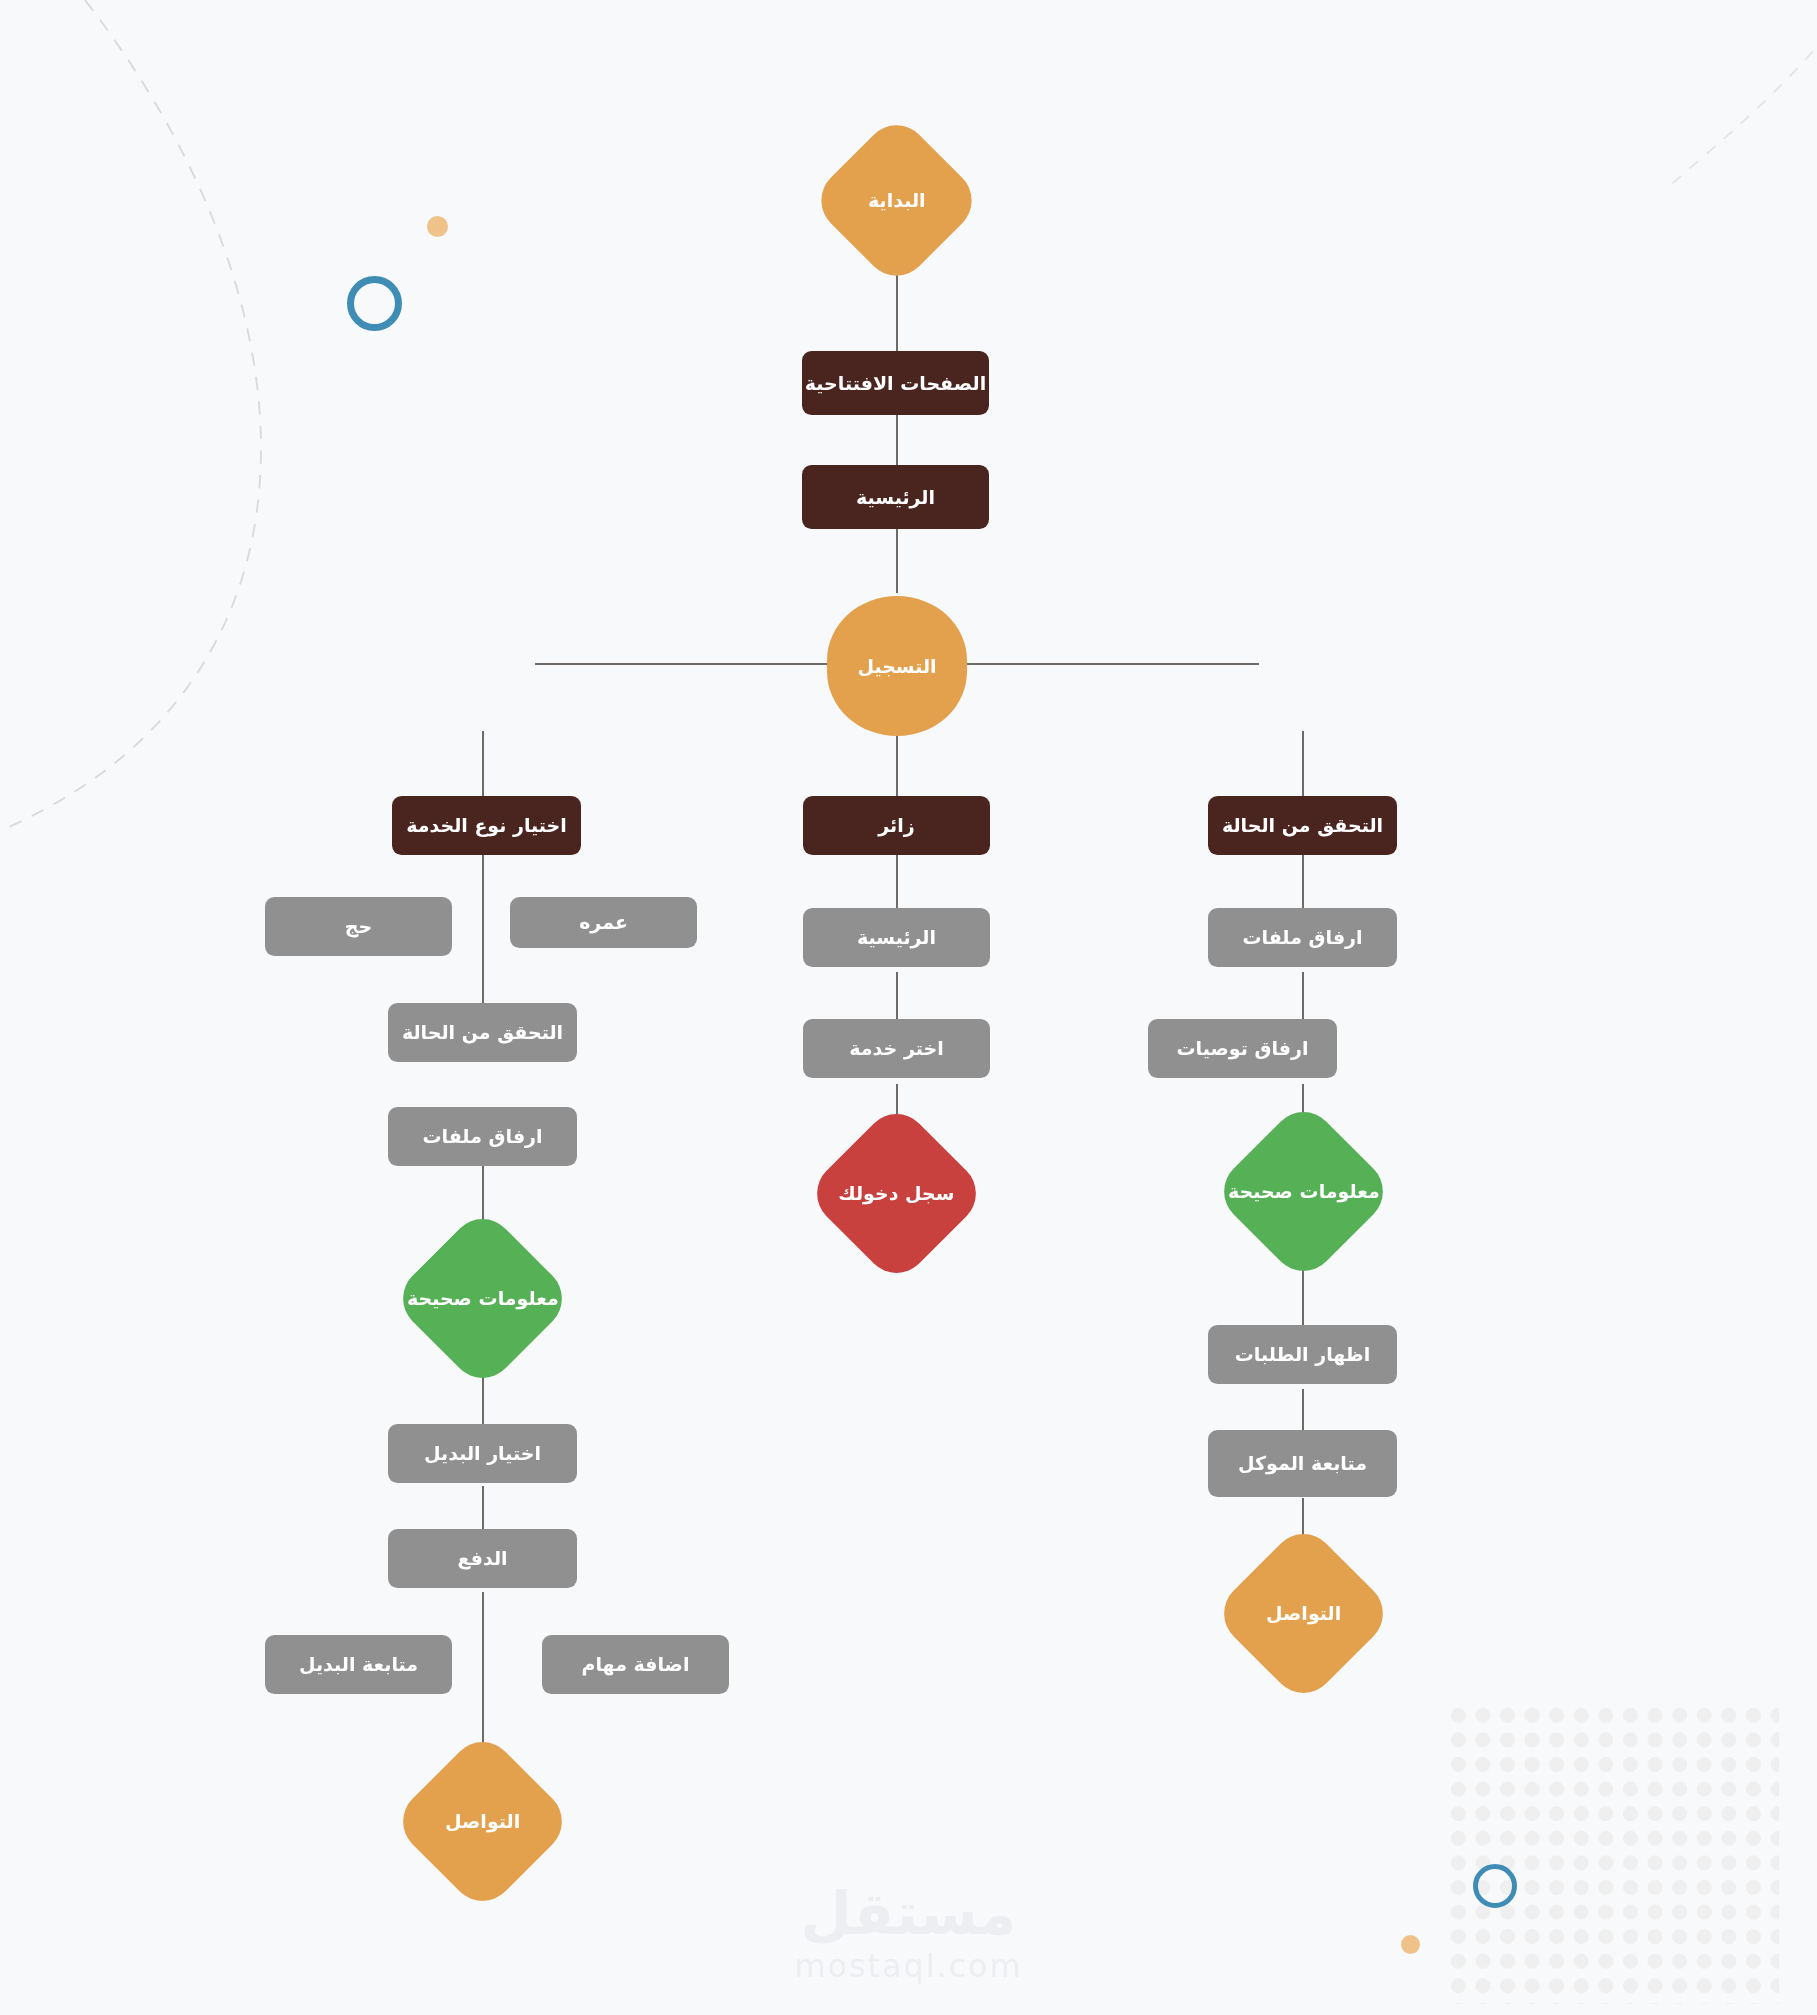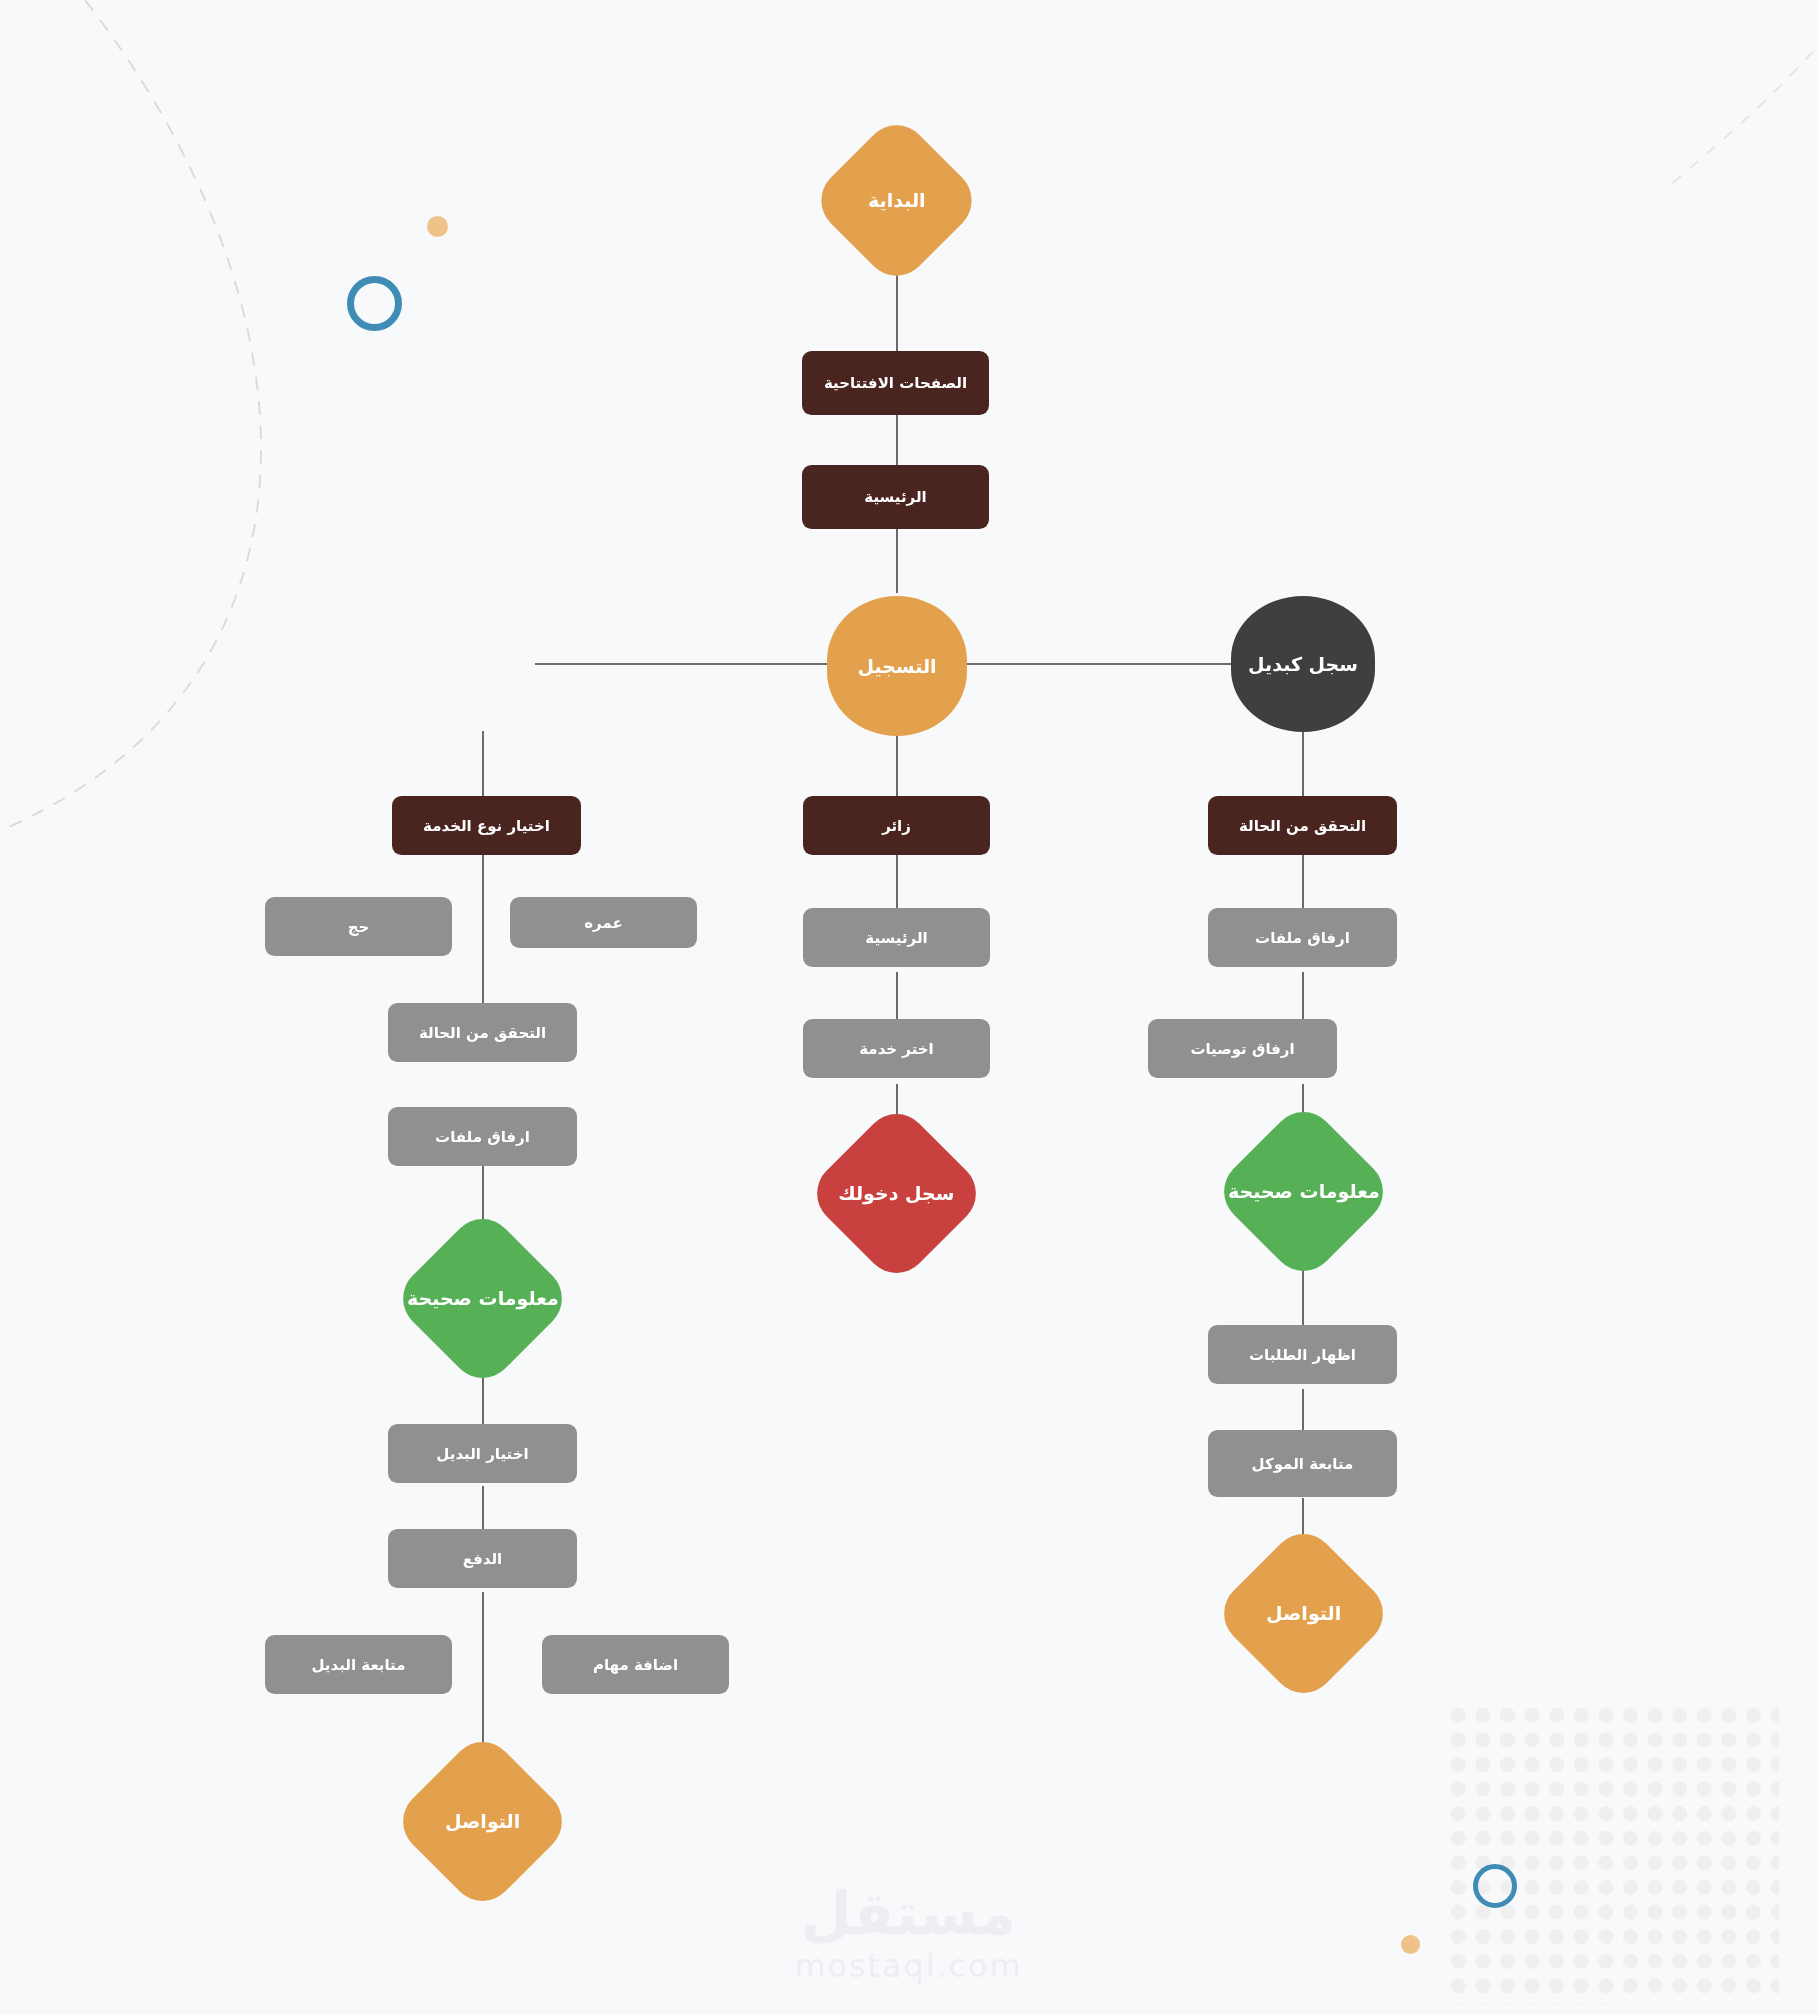--- a/index.html
+++ b/index.html
@@ -54,21 +54,21 @@
   .node-label {
     display: block;
     white-space: nowrap;
     font-weight: 700;
   }
 
   
   .rect {
     border-radius: 9.5px;
   }
-  .rect .node-label { font-size: 15px; }
+  .rect .node-label { font-size: 19px; }
 
   .rect.dark   { background: #4a2520; }
   .rect.gray   { background: #909090; }
 
   
   .diamond {
     border-radius: 32px;
     transform: rotate(45deg);
   }
   .diamond .node-label {
@@ -189,23 +189,20 @@
 
   <div class="node rect dark" style="left:802px; top:465px; width:187px; height:64px;">
     <span class="node-label">الرئيسية</span>
   </div>
 
 
   <div class="node lens orange" style="left:827px; top:596px; width:140px; height:140px;">
     <span class="node-label">التسجيل</span>
   </div>
 
-  <div class="node lens charcoal" style="left:1231px; top:596px; width:144px; height:136px;">
-    <span class="node-label">سجل كبديل</span>
-  </div>
 
   <div class="node rect dark" style="left:392px; top:796px; width:189px; height:59px;">
     <span class="node-label">اختيار نوع الخدمة</span>
   </div>
 
   <div class="node rect gray" style="left:265px; top:897px; width:187px; height:59px;">
     <span class="node-label">حج</span>
   </div>
 
   <div class="node rect gray" style="left:510px; top:897px; width:187px; height:51px;">

